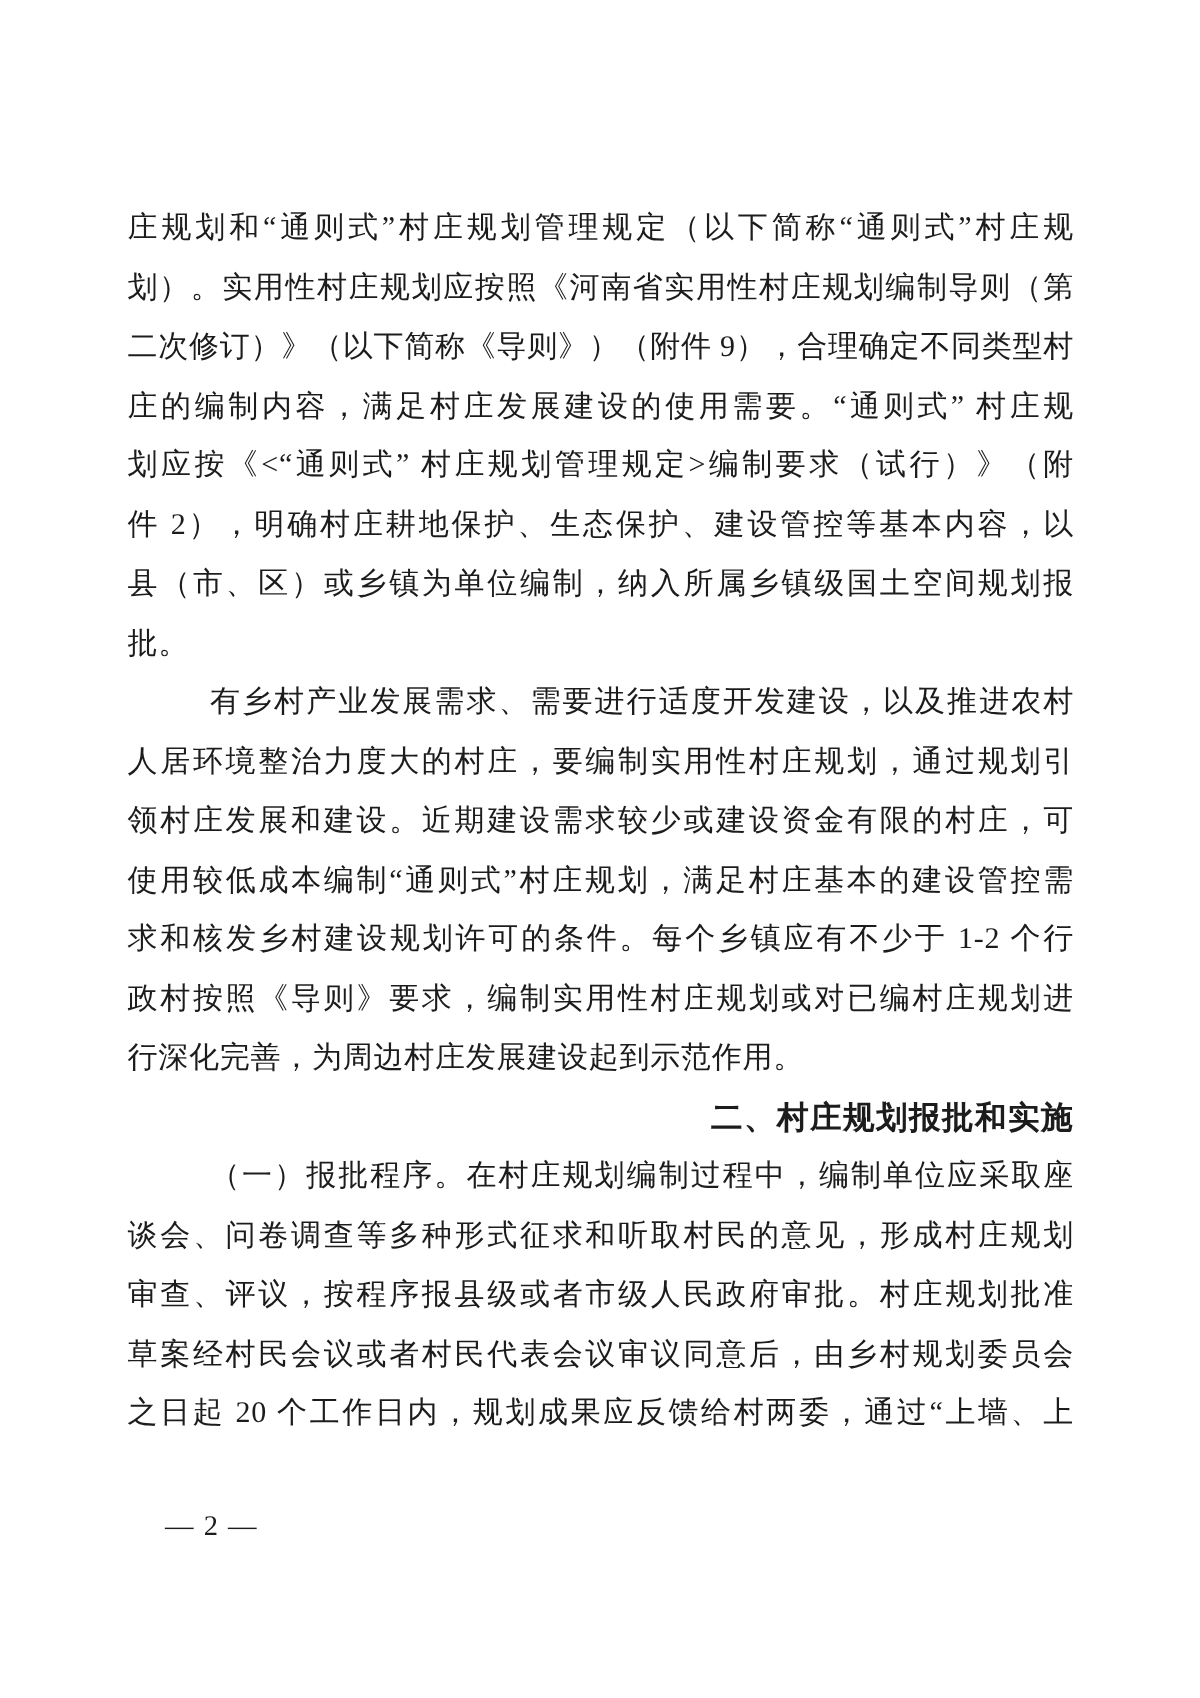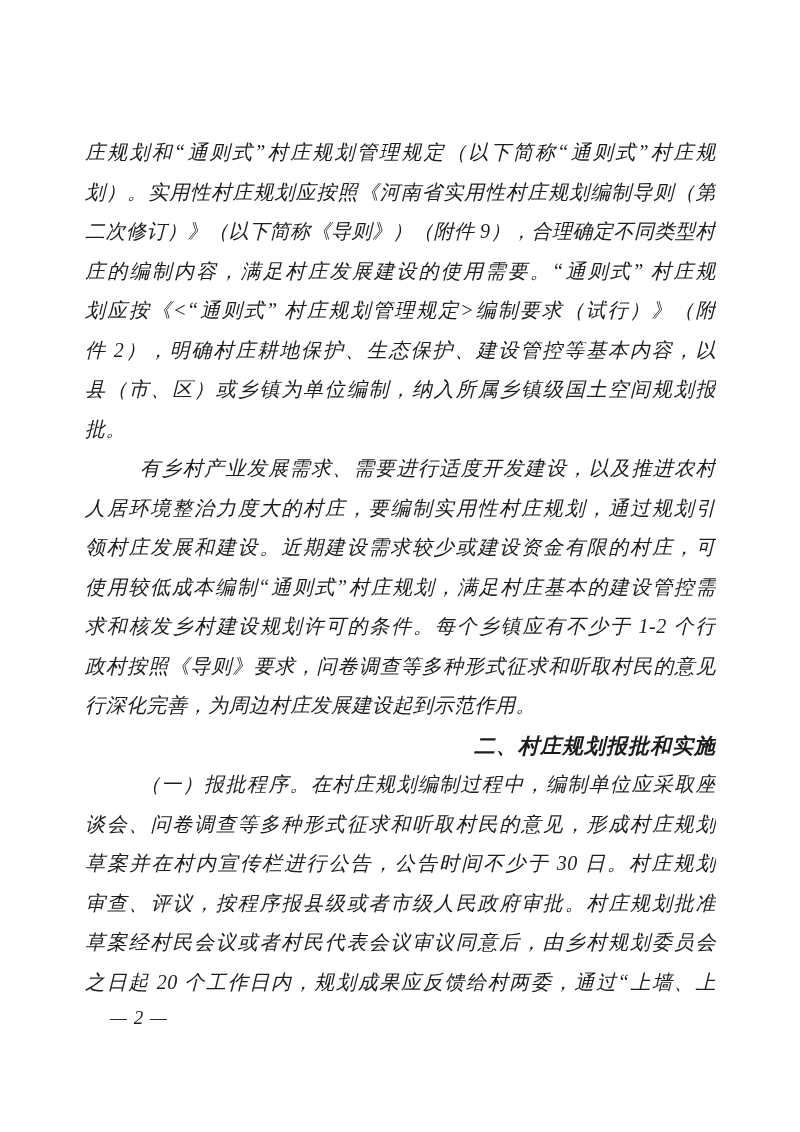--- a/index.html
+++ b/index.html
@@ -8,21 +8,20 @@
     background: #ffffff;
   }
   .page {
     position: relative;
     width: 800px;
     height: 1132px;
     background: #ffffff;
     overflow: hidden;
     font-family: "Liberation Serif", serif;
     color: #1c1c1c;
-    font-style: italic;
   }
   .text-block {
     position: absolute;
     left: 85px;
     top: 133px;
     width: 631px;
   }
   .line {
     height: 39.5px;
     line-height: 39.5px;
@@ -75,24 +74,23 @@
       <div class="line fill">庄的编制内容，满足村庄发展建设的使用需要。“通则式” 村庄规</div>
       <div class="line fill">划应按《&lt;“通则式” 村庄规划管理规定&gt;编制要求（试行）》（附</div>
       <div class="line fill">件 2），明确村庄耕地保护、生态保护、建设管控等基本内容，以</div>
       <div class="line fill">县（市、区）或乡镇为单位编制，纳入所属乡镇级国土空间规划报</div>
       <div class="line">批。</div>
       <div class="line fill indent">有乡村产业发展需求、需要进行适度开发建设，以及推进农村</div>
       <div class="line fill">人居环境整治力度大的村庄，要编制实用性村庄规划，通过规划引</div>
       <div class="line fill">领村庄发展和建设。近期建设需求较少或建设资金有限的村庄，可</div>
       <div class="line fill">使用较低成本编制“通则式”村庄规划，满足村庄基本的建设管控需</div>
       <div class="line fill">求和核发乡村建设规划许可的条件。每个乡镇应有不少于 1-2 个行</div>
-      <div class="line fill">政村按照《导则》要求，问卷调查等多种形式征求和听取村民的意见</div>
+      <div class="line fill">政村按照《导则》要求，编制实用性村庄规划或对已编村庄规划进</div>
       <div class="line">行深化完善，为周边村庄发展建设起到示范作用。</div>
       <div class="line indent heading">二、村庄规划报批和实施</div>
       <div class="line fill indent">（一）报批程序。在村庄规划编制过程中，编制单位应采取座</div>
       <div class="line fill">谈会、问卷调查等多种形式征求和听取村民的意见，形成村庄规划</div>
-      <div class="line fill">草案并在村内宣传栏进行公告，公告时间不少于 30 日。村庄规划</div>
       <div class="line fill">审查、评议，按程序报县级或者市级人民政府审批。村庄规划批准</div>
       <div class="line fill">草案经村民会议或者村民代表会议审议同意后，由乡村规划委员会</div>
       <div class="line fill">之日起 20 个工作日内，规划成果应反馈给村两委，通过“上墙、上</div>
     </div>
   <div class="page-number">— 2 —</div>
 </div>
 
 </body></html>

